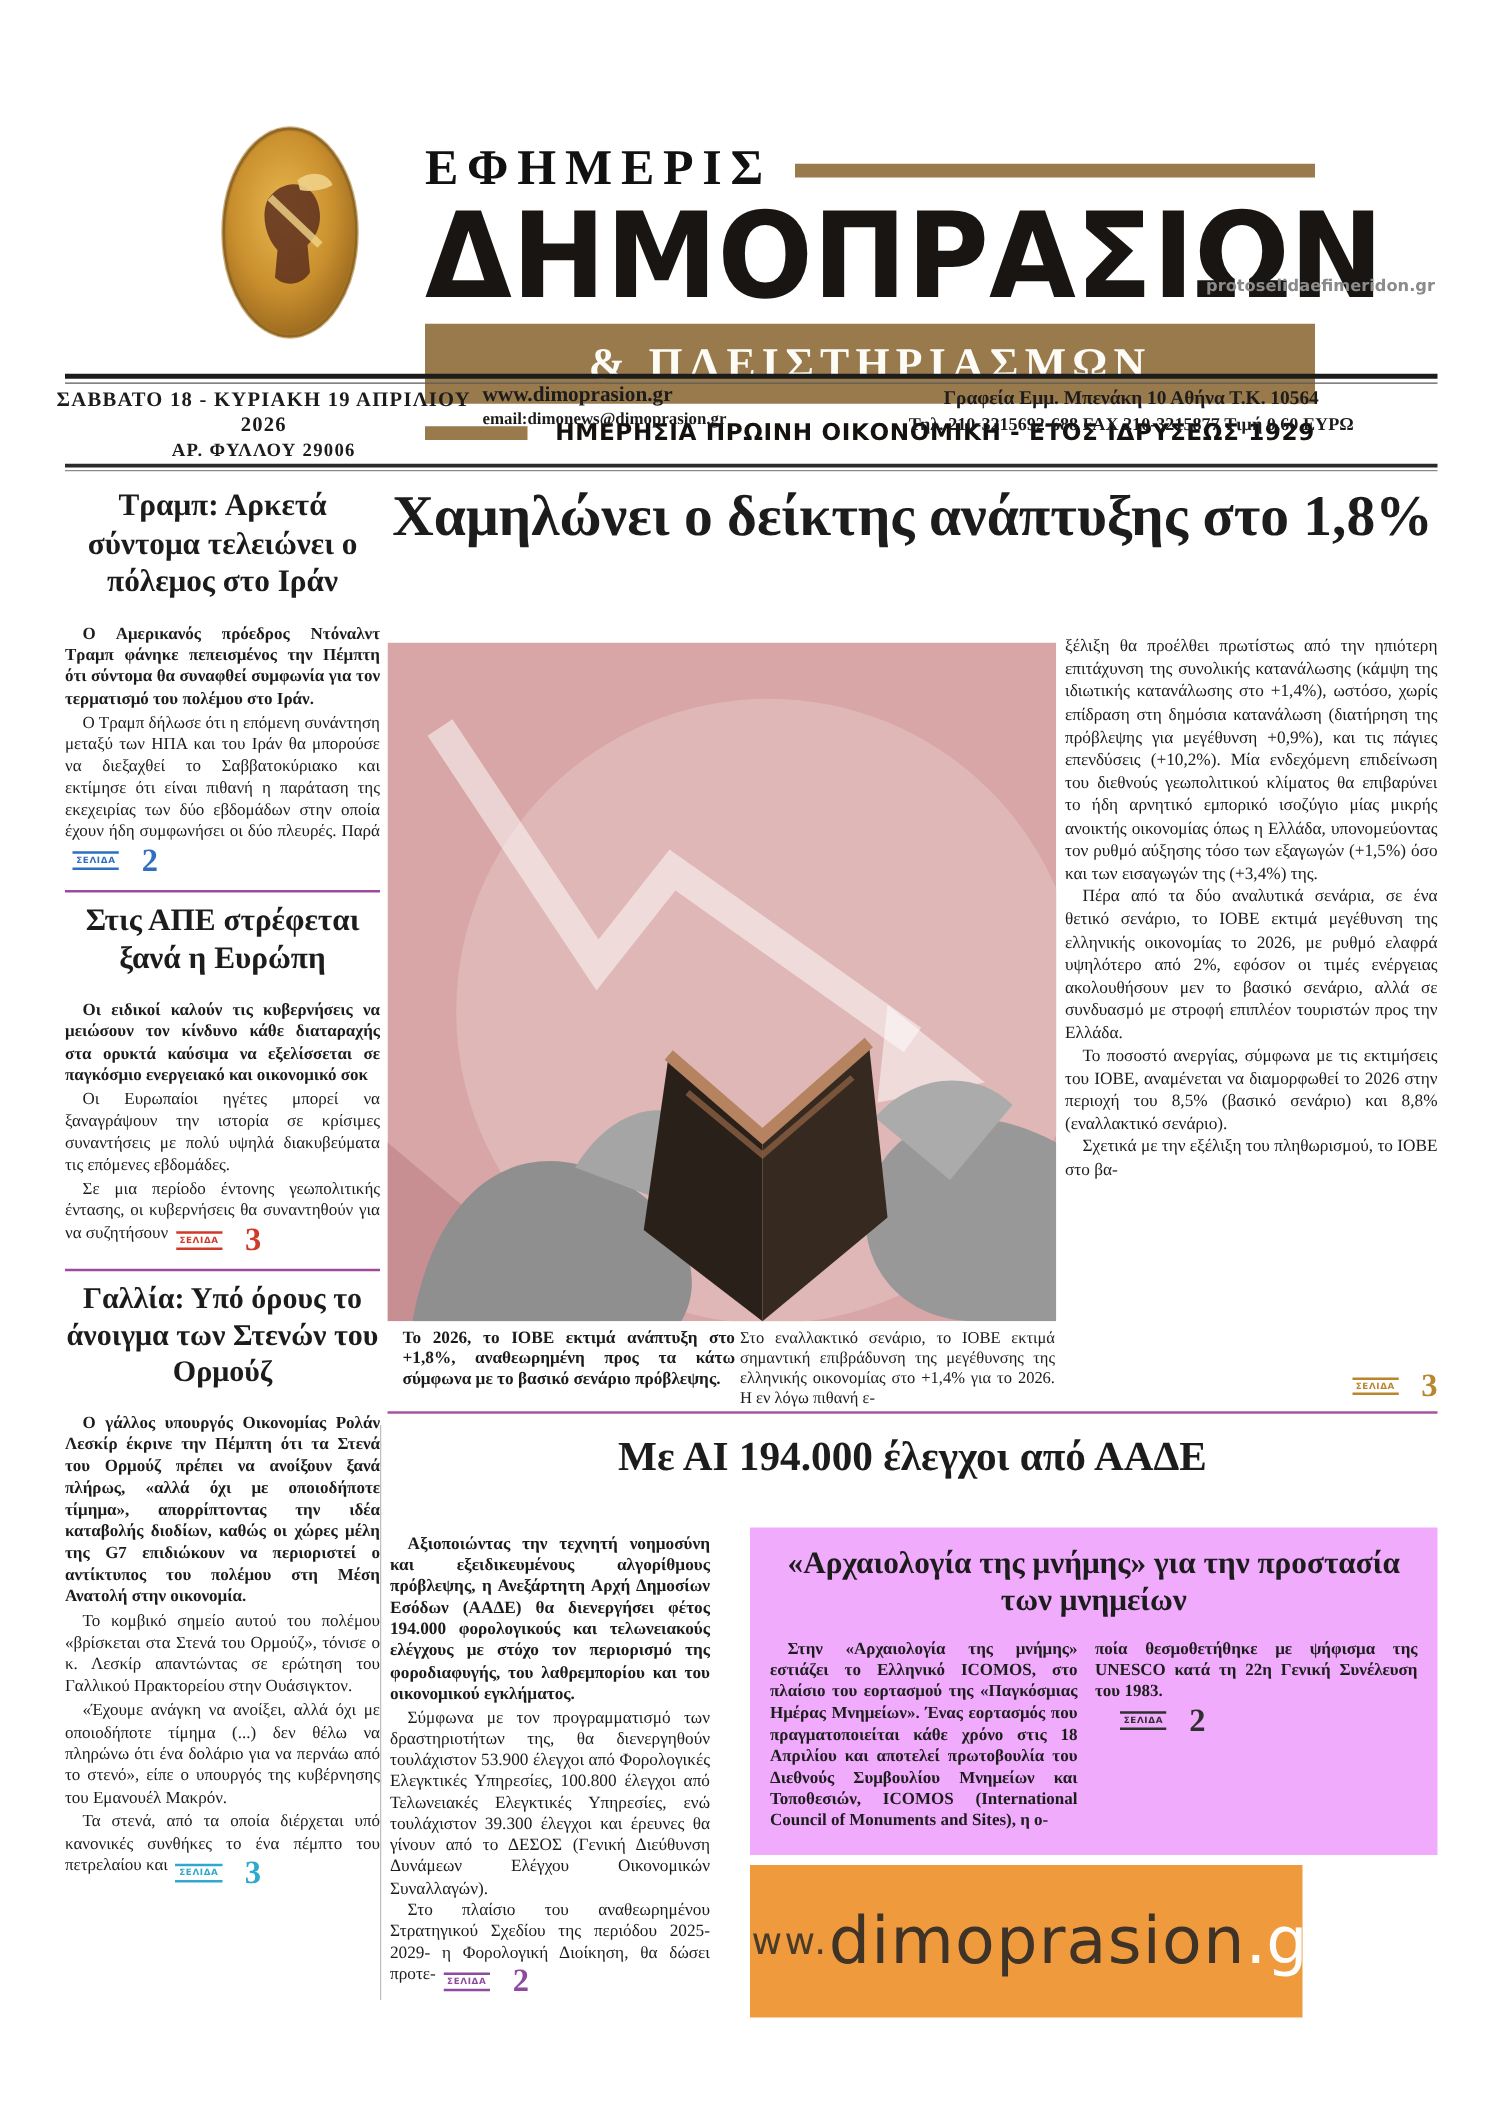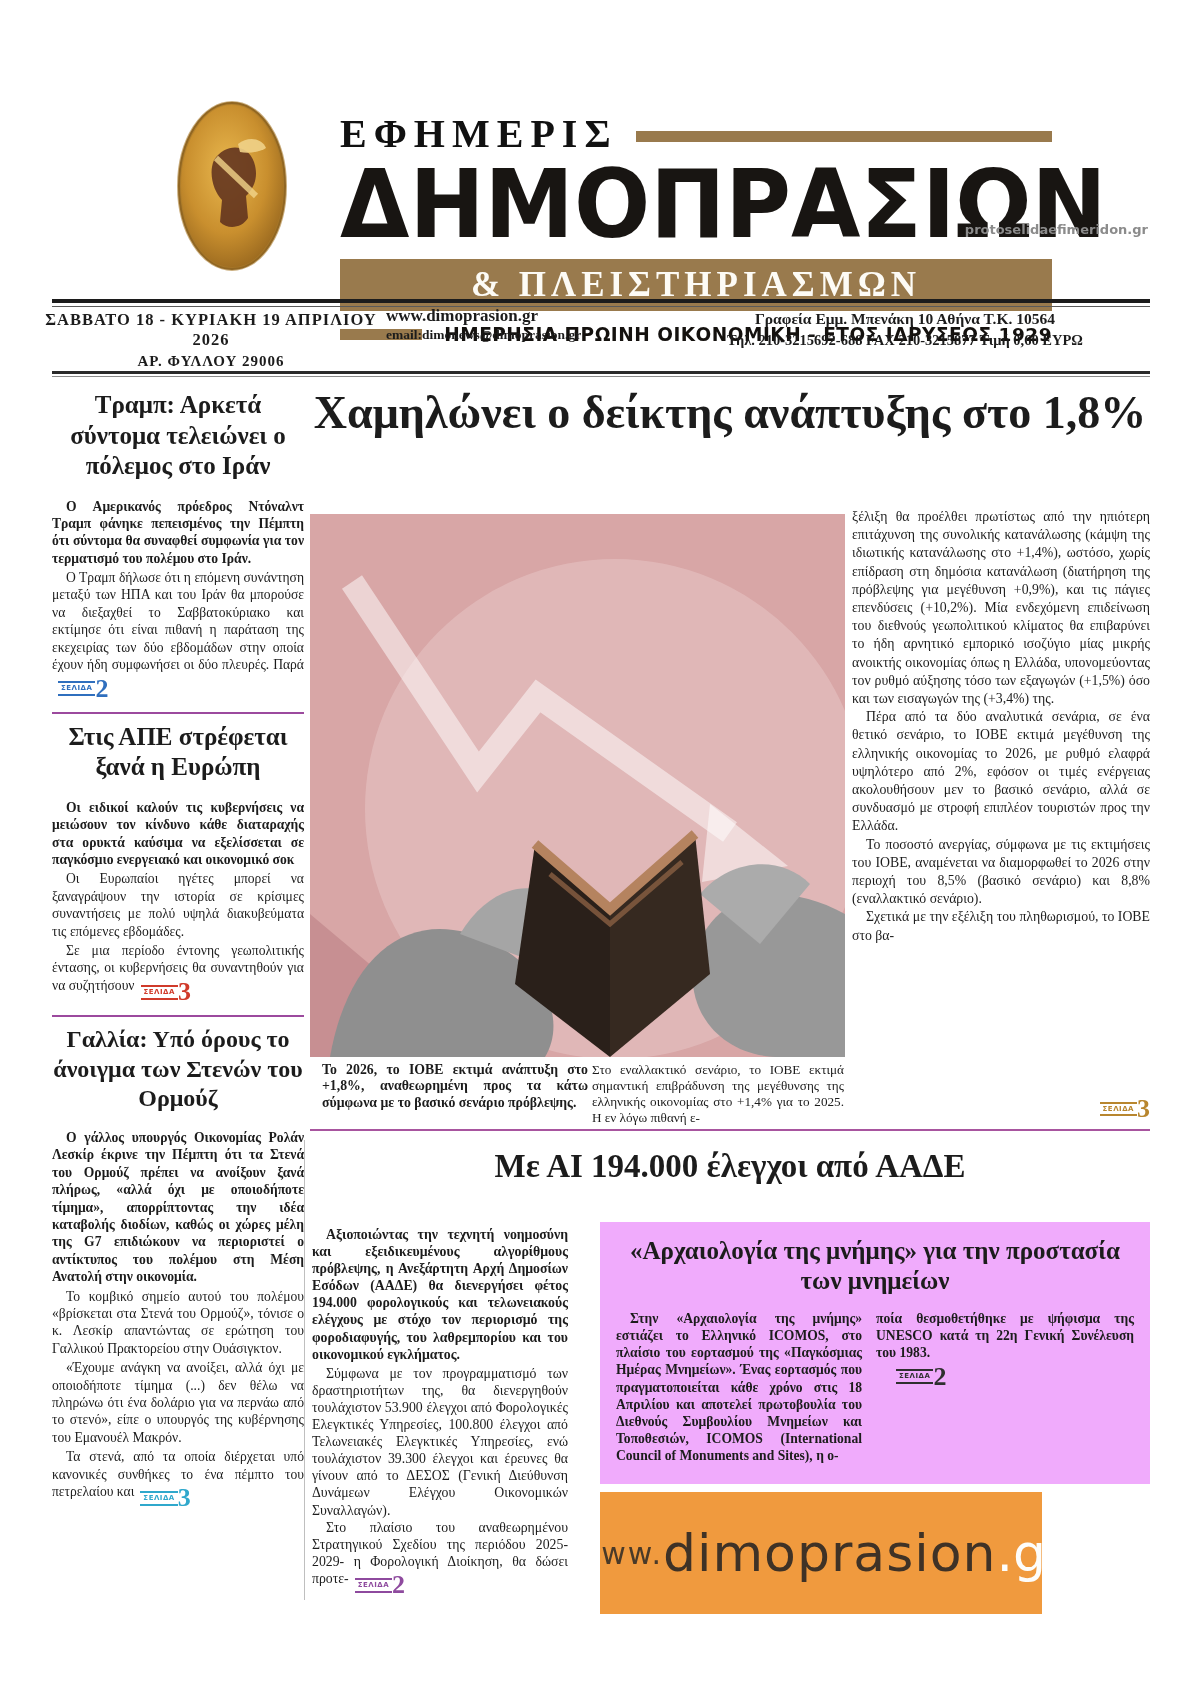--- a/index.html
+++ b/index.html
@@ -7,21 +7,21 @@
         font-family:"Liberation Serif", serif;color:#1c1c1c;overflow:hidden;}
 
   
   .masthead{position:absolute;left:340px;top:78px;width:712px;margin-top:32px;}
   .mh-row1{display:flex;align-items:center;gap:18px;}
   .efimeris{font-family:"Liberation Serif",serif;font-weight:bold;font-size:40px;letter-spacing:7px;color:#111;}
   .mh-bar1{flex:1;height:11px;background:#997a4d;margin-top:6px;}
   .mh-title{font-family:"DejaVu Sans",sans-serif;font-weight:bold;font-size:88px;line-height:1.0;
             color:#181512;letter-spacing:0px;transform:scale(1.02,1.08);transform-origin:left center;
             white-space:nowrap;margin-top:4px;}
-  .mh-band{margin-top:10px;background:#997a4d;height:52px;display:flex;align-items:center;justify-content:center;}
+  .mh-band{margin-top:10px;background:#997a4d;height:64px;display:flex;align-items:center;justify-content:center;}
   .mh-band span{color:#fdfbf5;font-family:"Liberation Serif",serif;font-weight:bold;font-size:35px;letter-spacing:5px;}
   .mh-row4{display:flex;align-items:center;gap:22px;margin-top:13px;}
   .mh-bar2{width:212px;height:11px;background:#997a4d;}
   .mh-tag{font-family:"DejaVu Sans",sans-serif;font-weight:bold;font-size:18.5px;color:#14110e;letter-spacing:0.5px;white-space:nowrap;}
   .watermark{position:absolute;right:52px;top:222px;font-family:"DejaVu Sans",sans-serif;
              font-weight:bold;font-size:13px;color:#8b8b8b;}
   .coin{position:absolute;left:176px;top:100px;}
 
   
   .rule-top{position:absolute;left:52px;top:299px;width:1098px;border-top:4px solid #1c1c1c;border-bottom:1.5px solid #5a5a5a;height:3px;}
@@ -42,21 +42,21 @@
 
   
   .leftcol{position:absolute;left:52px;top:382px;width:252px;height:1296px;overflow:hidden;}
   .lc-title{font-weight:bold;font-size:25px;line-height:1.22;text-align:center;margin:8px 0 16px 0;font-family:Liberation Serif, serif;}
   .lc-title.small{font-size:24px;}
   p.lead{font-weight:bold;}
   .leftcol p{font-size:13.6px;line-height:1.28;text-align:justify;margin:0 0 2px 0;text-indent:14px;}
   .prule{border:none;border-top:2.5px solid #9c4a9e;margin:10px 0 6px 0;}
 
   
-  .jump{display:inline-flex;align-items:center;gap:0;margin-left:6px;vertical-align:-4px;text-indent:0;}
+  .jump{display:inline-flex;align-items:center;gap:18px;margin-left:6px;vertical-align:-4px;text-indent:0;}
   .jump-tag{font-family:"DejaVu Sans",sans-serif;font-weight:bold;font-size:7px;letter-spacing:0.5px;
             border-top:2px solid currentColor;border-bottom:2px solid currentColor;padding:1px 3px;}
   .jump-num{font-weight:bold;font-size:26px;line-height:1;font-family:"Liberation Serif",serif;}
 
   
   .main-headline{position:absolute;left:310px;top:386px;width:840px;text-align:center;
                  font-weight:bold;font-size:46px;line-height:1.18;}
   
   .photo{position:absolute;left:310px;top:514px;width:535px;height:543px;}
 
@@ -218,21 +218,21 @@
     <p>Πέρα από τα δύο αναλυτικά σενάρια, σε ένα θετικό σενάριο, το ΙΟΒΕ εκτιμά μεγέθυνση της ελληνικής οικονομίας το 2026, με ρυθμό ελαφρά υψηλότερο από 2%, εφόσον οι τιμές ενέργειας ακολουθήσουν μεν το βασικό σενάριο, αλλά σε συνδυασμό με στροφή επιπλέον τουριστών προς την Ελλάδα.</p>
     <p>Το ποσοστό ανεργίας, σύμφωνα με τις εκτιμήσεις του ΙΟΒΕ, αναμένεται να διαμορφωθεί το 2026 στην περιοχή του 8,5% (βασικό σενάριο) και 8,8% (εναλλακτικό σενάριο).</p>
     <p>Σχετικά με την εξέλιξη του πληθωρισμού, το ΙΟΒΕ στο βα-</p>
     <span class="jump rc-jump" style="color: rgb(184, 134, 46);">
         <span class="jump-tag">ΣΕΛΙΔΑ</span>
         <span class="jump-num">3</span>
       </span>
   </div>
 
   <div class="cap-left">Το 2026, το ΙΟΒΕ εκτιμά ανάπτυξη στο +1,8%, αναθεωρημένη προς τα κάτω σύμφωνα με το βασικό σενάριο πρόβλεψης.</div>
-  <div class="cap-right">Στο εναλλακτικό σενάριο, το ΙΟΒΕ εκτιμά σημαντική επιβράδυνση της μεγέθυνσης της ελληνικής οικονομίας στο +1,4% για το 2025. Η εν λόγω πιθανή ε-</div>
+  <div class="cap-right">Στο εναλλακτικό σενάριο, το ΙΟΒΕ εκτιμά σημαντική επιβράδυνση της μεγέθυνσης της ελληνικής οικονομίας στο +1,4% για το 2026. Η εν λόγω πιθανή ε-</div>
 
   <div class="rule-wide"></div>
 
   <div class="aade-headline">Με ΑΙ 194.000 έλεγχοι από ΑΑΔΕ</div>
   <div class="vdivider"></div>
 
   <div class="aade-col">
     <p class="lead">Αξιοποιώντας την τεχνητή νοημοσύνη και εξειδικευμένους αλγορίθμους πρόβλεψης, η Ανεξάρτητη Αρχή Δημοσίων Εσόδων (ΑΑΔΕ) θα διενεργήσει φέτος 194.000 φορολογικούς και τελωνειακούς ελέγχους με στόχο τον περιορισμό της φοροδιαφυγής, του λαθρεμπορίου και του οικονομικού εγκλήματος.</p>
     <p>Σύμφωνα με τον προγραμματισμό των δραστηριοτήτων της, θα διενεργηθούν τουλάχιστον 53.900 έλεγχοι από Φορολογικές Ελεγκτικές Υπηρεσίες, 100.800 έλεγχοι από Τελωνειακές Ελεγκτικές Υπηρεσίες, ενώ τουλάχιστον 39.300 έλεγχοι και έρευνες θα γίνουν από το ΔΕΣΟΣ (Γενική Διεύθυνση Δυνάμεων Ελέγχου Οικονομικών Συναλλαγών).</p>
     <p><span>Στο πλαίσιο του αναθεωρημένου Στρατηγικού Σχεδίου της περιόδου 2025-2029- η Φορολογική Διοίκηση, θα δώσει προτε-</span><span class="jump" style="color: rgb(142, 74, 158);">

